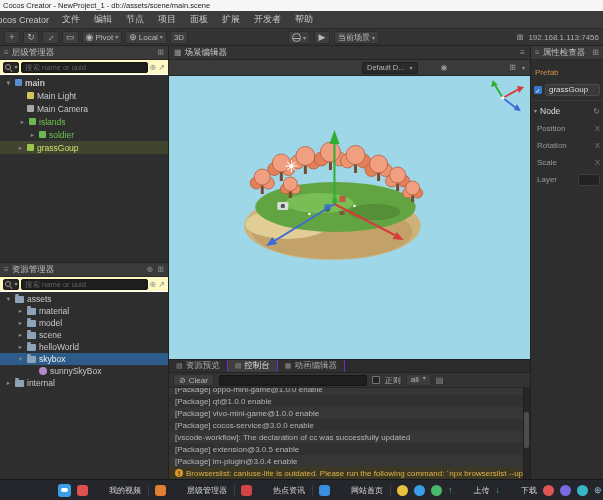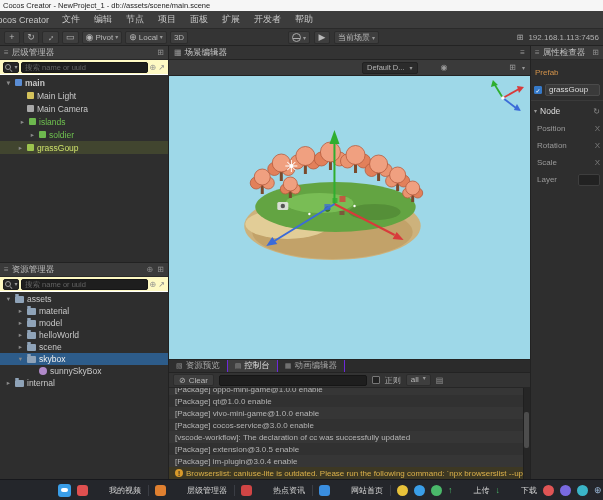--- a/index.html
+++ b/index.html
@@ -273,27 +273,27 @@
 
           <div class="tree-row type-folder" style="padding-left: 17px;">
             <span class="tw">▸</span>
             <span class="folder-ico"></span>
             <span class="tree-label">model</span>
           </div>
 
           <div class="tree-row type-folder" style="padding-left: 17px;">
             <span class="tw">▸</span>
             <span class="folder-ico"></span>
+            <span class="tree-label">scene</span>
+          </div>
+
+          <div class="tree-row type-folder" style="padding-left: 17px;">
+            <span class="tw">▸</span>
+            <span class="folder-ico"></span>
             <span class="tree-label">helloWorld</span>
-          </div>
-
-          <div class="tree-row type-folder" style="padding-left: 17px;">
-            <span class="tw">▸</span>
-            <span class="folder-ico"></span>
-            <span class="tree-label">scene</span>
           </div>
 
           <div class="tree-row selected type-folder" style="padding-left: 17px;">
             <span class="tw">▾</span>
             <span class="folder-ico"></span>
             <span class="tree-label">skybox</span>
           </div>
 
           <div class="tree-row type-asset" style="padding-left: 29px;">
             <span class="tw"></span>

